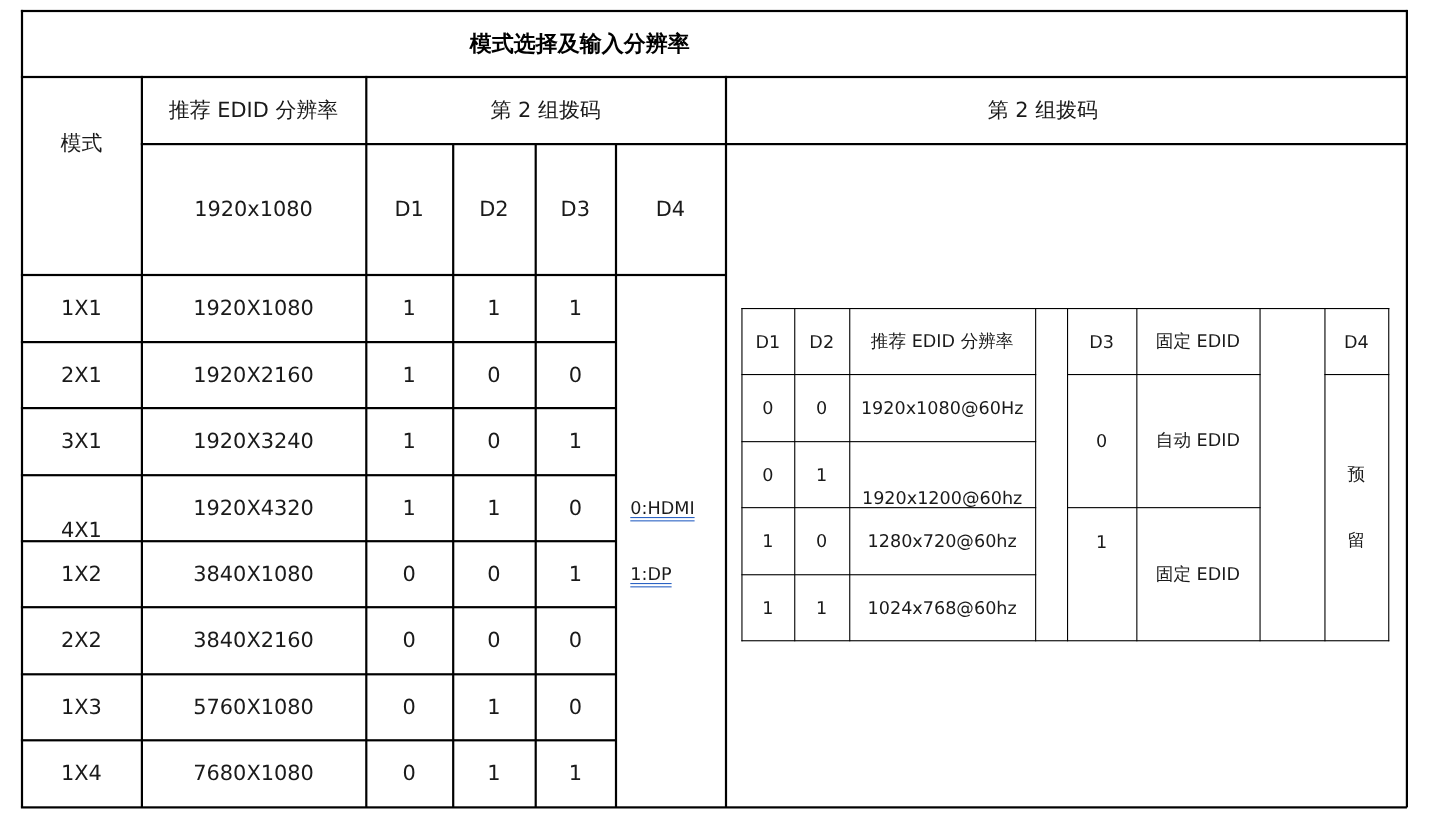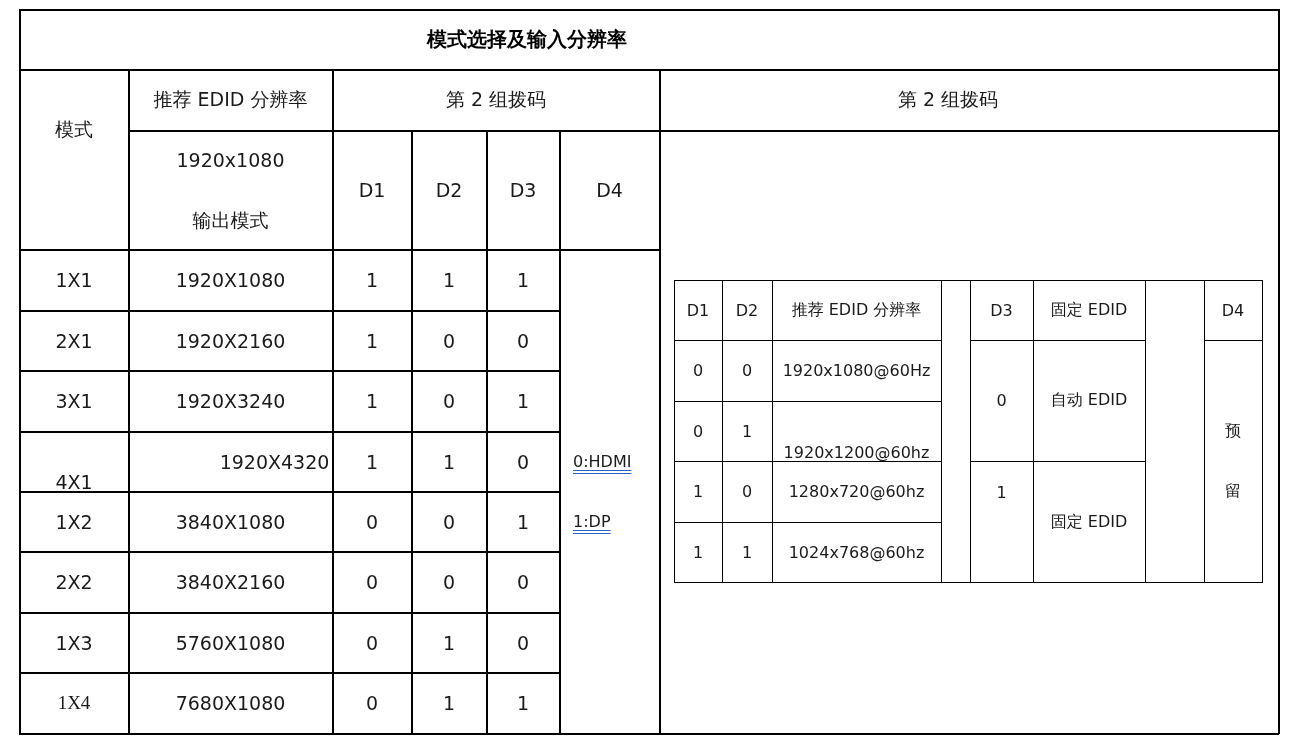--- a/index.html
+++ b/index.html
@@ -74,21 +74,20 @@
 
   <div class="cell title" style="left:19px; top:9px; width:1016px; height:61px;">模式选择及输入分辨率</div>
 
   <div class="cell" style="left:19px; top:69px; width:110px; height:122px; padding-bottom:0;">模式</div>
   <div class="cell" style="left:128px; top:69px; width:205px; height:62px;">推荐 EDID 分辨率</div>
   <div class="cell" style="left:332px; top:69px; width:328px; height:62px;">第 2 组拨码</div>
   <div class="cell" style="left:638px; top:69px; width:620px; height:62px;">第 2 组拨码</div>
 
   <div class="cell stack" style="left:128px; top:130px; width:205px; height:120px;">
     <span>1920x1080</span>
-    <span>输出模式</span>
   </div>
   <div class="cell" style="left:332px; top:130px; width:80px; height:120px;">D1</div>
   <div class="cell" style="left:411px; top:130px; width:76px; height:120px;">D2</div>
   <div class="cell" style="left:486px; top:130px; width:74px; height:120px;">D3</div>
   <div class="cell" style="left:559px; top:130px; width:101px; height:120px;">D4</div>
 
   <div class="cell" style="left:19px; top:249px; width:110px; height:62px;">1X1</div>
   <div class="cell" style="left:128px; top:249px; width:205px; height:62px;">1920X1080</div>
   <div class="cell" style="left:332px; top:249px; width:80px; height:62px;">1</div>
   <div class="cell" style="left:411px; top:249px; width:76px; height:62px;">1</div>
@@ -100,21 +99,21 @@
   <div class="cell" style="left:411px; top:310px; width:76px; height:61px;">0</div>
   <div class="cell" style="left:486px; top:310px; width:74px; height:61px;">0</div>
 
   <div class="cell" style="left:19px; top:370px; width:110px; height:62px;">3X1</div>
   <div class="cell" style="left:128px; top:370px; width:205px; height:62px;">1920X3240</div>
   <div class="cell" style="left:332px; top:370px; width:80px; height:62px;">1</div>
   <div class="cell" style="left:411px; top:370px; width:76px; height:62px;">0</div>
   <div class="cell" style="left:486px; top:370px; width:74px; height:62px;">1</div>
 
   <div class="cell" style="left:19px; top:451px; width:110px; height:61px;">4X1</div>
-  <div class="cell" style="left:128px; top:431px; width:205px; height:61px;margin-left:44px;">1920X4320</div>
+  <div class="cell" style="left:128px; top:431px; width:205px; height:61px;">1920X4320</div>
   <div class="cell" style="left:332px; top:431px; width:80px; height:61px;">1</div>
   <div class="cell" style="left:411px; top:431px; width:76px; height:61px;">1</div>
   <div class="cell" style="left:486px; top:431px; width:74px; height:61px;">0</div>
 
   <div class="cell" style="left:19px; top:491px; width:110px; height:61px;">1X2</div>
   <div class="cell" style="left:128px; top:491px; width:205px; height:61px;">3840X1080</div>
   <div class="cell" style="left:332px; top:491px; width:80px; height:61px;">0</div>
   <div class="cell" style="left:411px; top:491px; width:76px; height:61px;">0</div>
   <div class="cell" style="left:486px; top:491px; width:74px; height:61px;">1</div>
 
@@ -123,21 +122,21 @@
   <div class="cell" style="left:332px; top:551px; width:80px; height:62px;">0</div>
   <div class="cell" style="left:411px; top:551px; width:76px; height:62px;">0</div>
   <div class="cell" style="left:486px; top:551px; width:74px; height:62px;">0</div>
 
   <div class="cell" style="left:19px; top:612px; width:110px; height:61px;">1X3</div>
   <div class="cell" style="left:128px; top:612px; width:205px; height:61px;text-align:center;">5760X1080</div>
   <div class="cell" style="left:332px; top:612px; width:80px; height:61px;">0</div>
   <div class="cell" style="left:411px; top:612px; width:76px; height:61px;">1</div>
   <div class="cell" style="left:486px; top:612px; width:74px; height:61px;">0</div>
 
-  <div class="cell" style="left:19px; top:672px; width:110px; height:62px;font-family:Liberation Serif, serif;">1X4</div>
+  <div class="cell" style="left:19px; top:672px; width:110px; height:62px;">1X4</div>
   <div class="cell" style="left:128px; top:672px; width:205px; height:62px;">7680X1080</div>
   <div class="cell" style="left:332px; top:672px; width:80px; height:62px;">0</div>
   <div class="cell" style="left:411px; top:672px; width:76px; height:62px;">1</div>
   <div class="cell" style="left:486px; top:672px; width:74px; height:62px;">1</div>
 
   <div class="abs" style="left:573px; top:452px;">
     <span class="link">0:HDMI</span>
   </div>
   <div class="abs" style="left:573px; top:512px;">
     <span class="link">1:DP</span>

